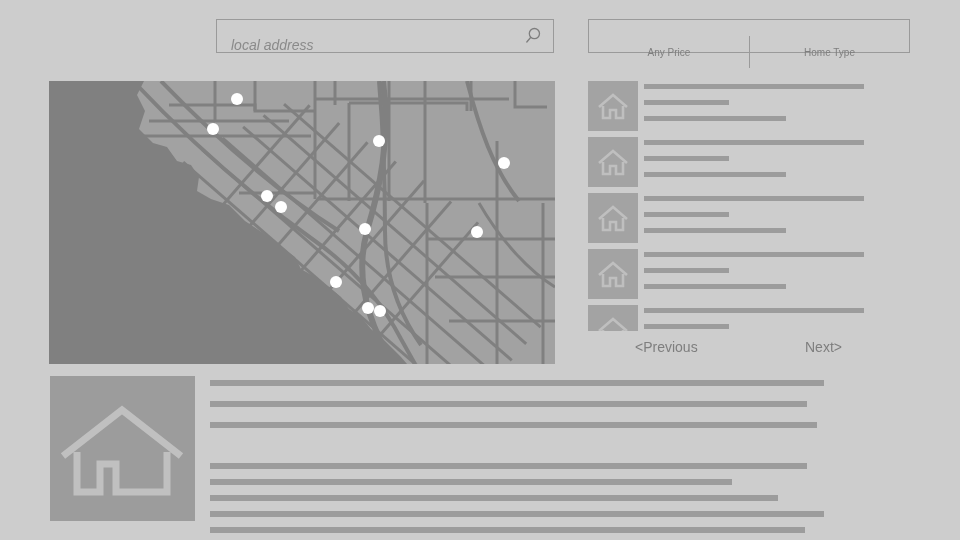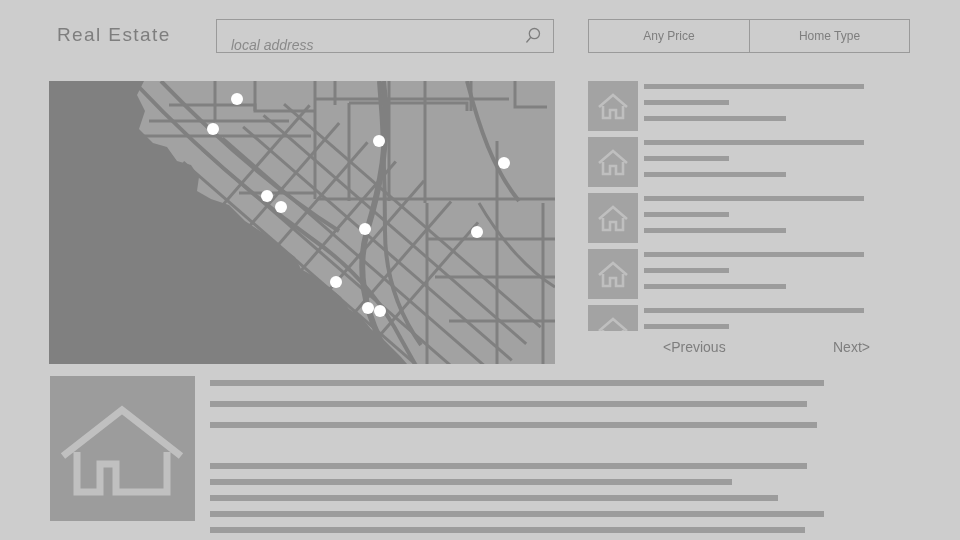--- a/index.html
+++ b/index.html
@@ -78,27 +78,28 @@
     height: 34px;
     border: 1px solid #9a9a9a;
     box-sizing: border-box;
   }
   .filter-btn {
     width: 160px;
     height: 100%;
     display: flex;
     align-items: center;
     justify-content: center;
-    font-size: 12px;
+    font-size: 10px;
     color: #7e7e7e;
     background: transparent;
     border: 0;
     font-family: "Liberation Sans", sans-serif;
     cursor: pointer;
     box-sizing: border-box;
+    margin-top: 16px;
   }
   .filter-btn + .filter-btn { border-left: 1px solid #9a9a9a; text-align: center; }
 
   
   .map {
     position: absolute;
     left: 49px;
     top: 81px;
     width: 506px;
     height: 283px;
@@ -141,21 +142,21 @@
     background: #9c9c9c;
     height: 5px;
     position: absolute;
   }
   .card-lines .bar.l1 { top: 3px; }
   .card-lines .bar.l2 { top: 19px; }
   .card-lines .bar.l3 { top: 35px; }
 
   .pager {
     position: absolute;
-    left: 616px;
+    left: 588px;
     top: 339px;
     width: 290px;
     height: 22px;
   }
   .pager-btn {
     position: absolute;
     top: 0;
     font-size: 14px;
     color: #7e7e7e;
     background: transparent;
@@ -186,21 +187,20 @@
     width: 740px;
     height: 150px;
   }
   .detail-lines .bar { height: 6px; }
 </style>
 </head>
 <body>
 
 <div class="page">
 
-  <div class="brand">Real Estate</div>
 
   <div class="search-box">
     <input class="search-input" type="text" placeholder="local address" style="">
     <span class="search-icon">
       <svg width="18" height="18" viewBox="0 0 18 18">
         <circle cx="10.4" cy="6.6" r="5.1" fill="none" stroke="#7e7e7e" stroke-width="1.3"></circle>
         <line x1="6.6" y1="10.5" x2="2.8" y2="15.0" stroke="#7e7e7e" stroke-width="1.3" stroke-linecap="round"></line>
       </svg>
     </span>
   </div>

